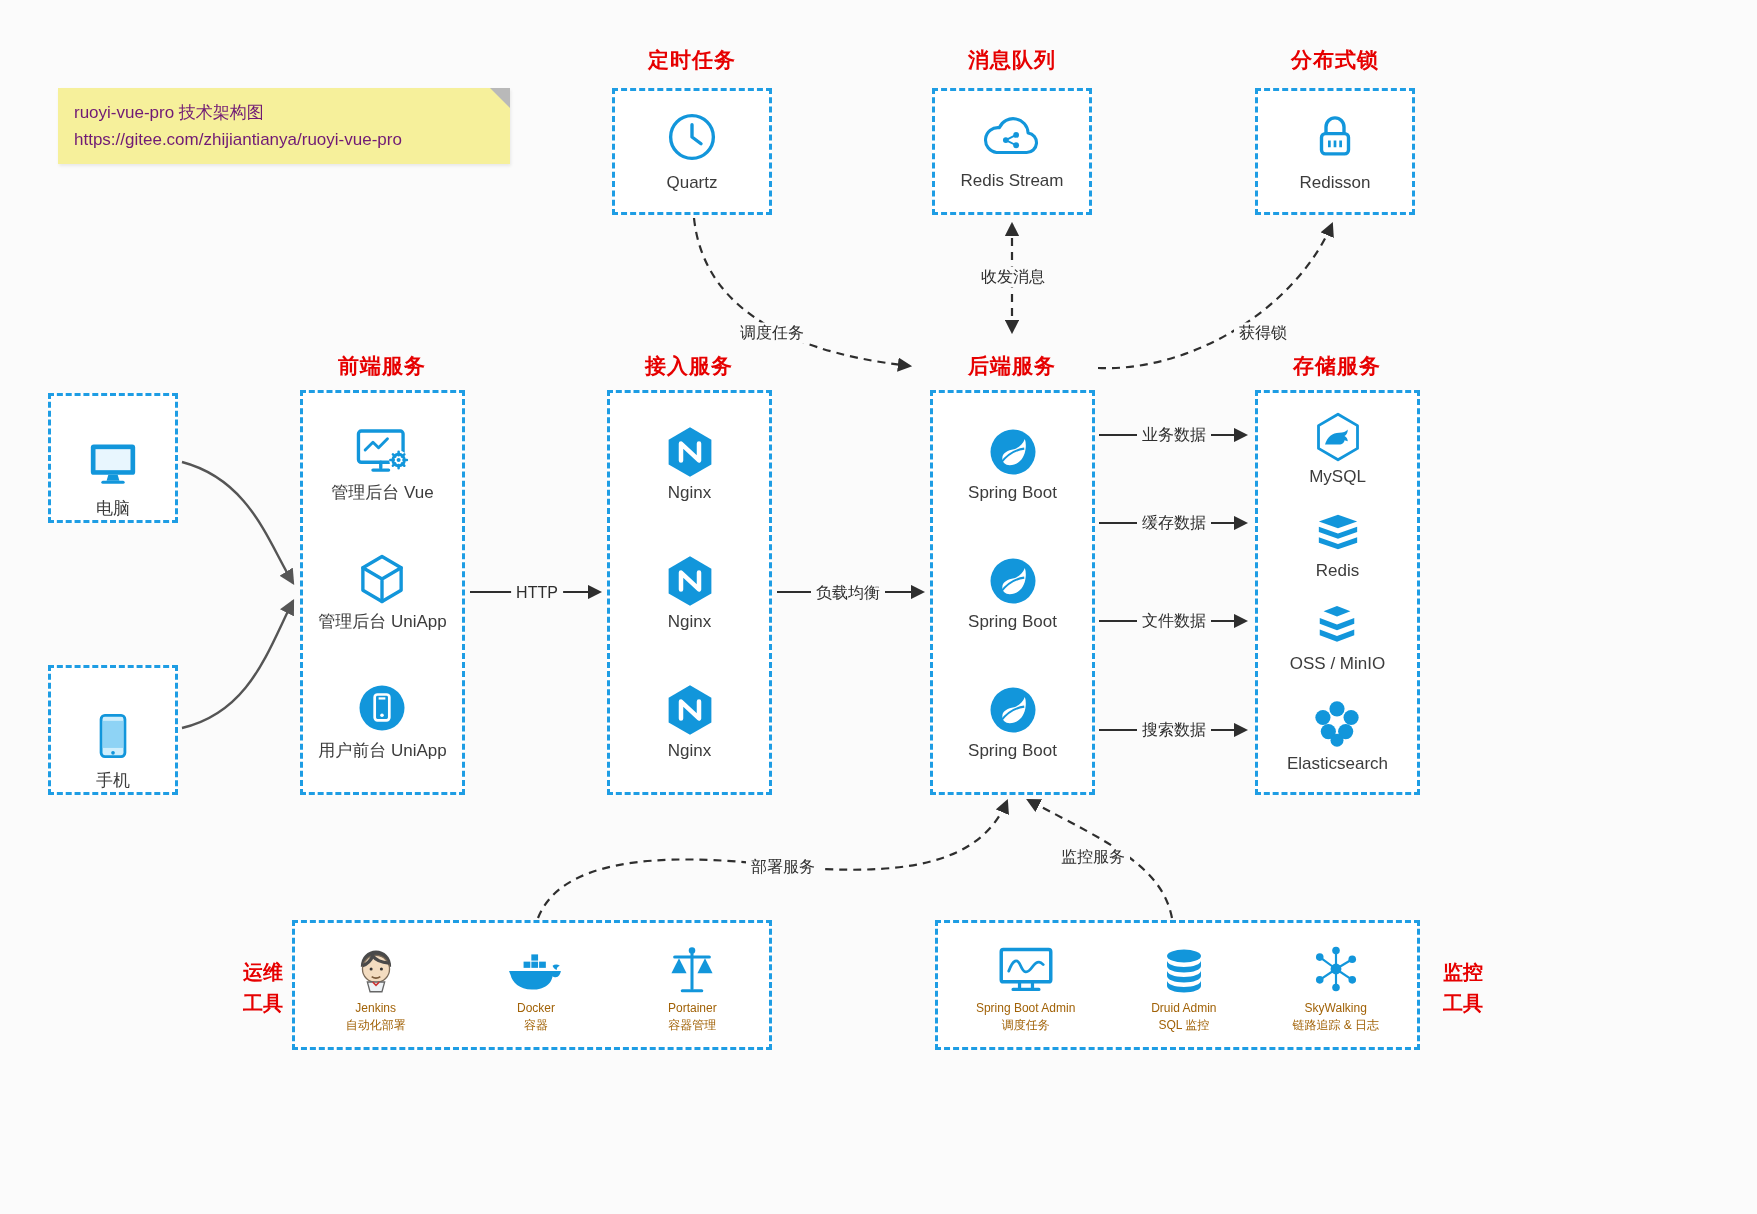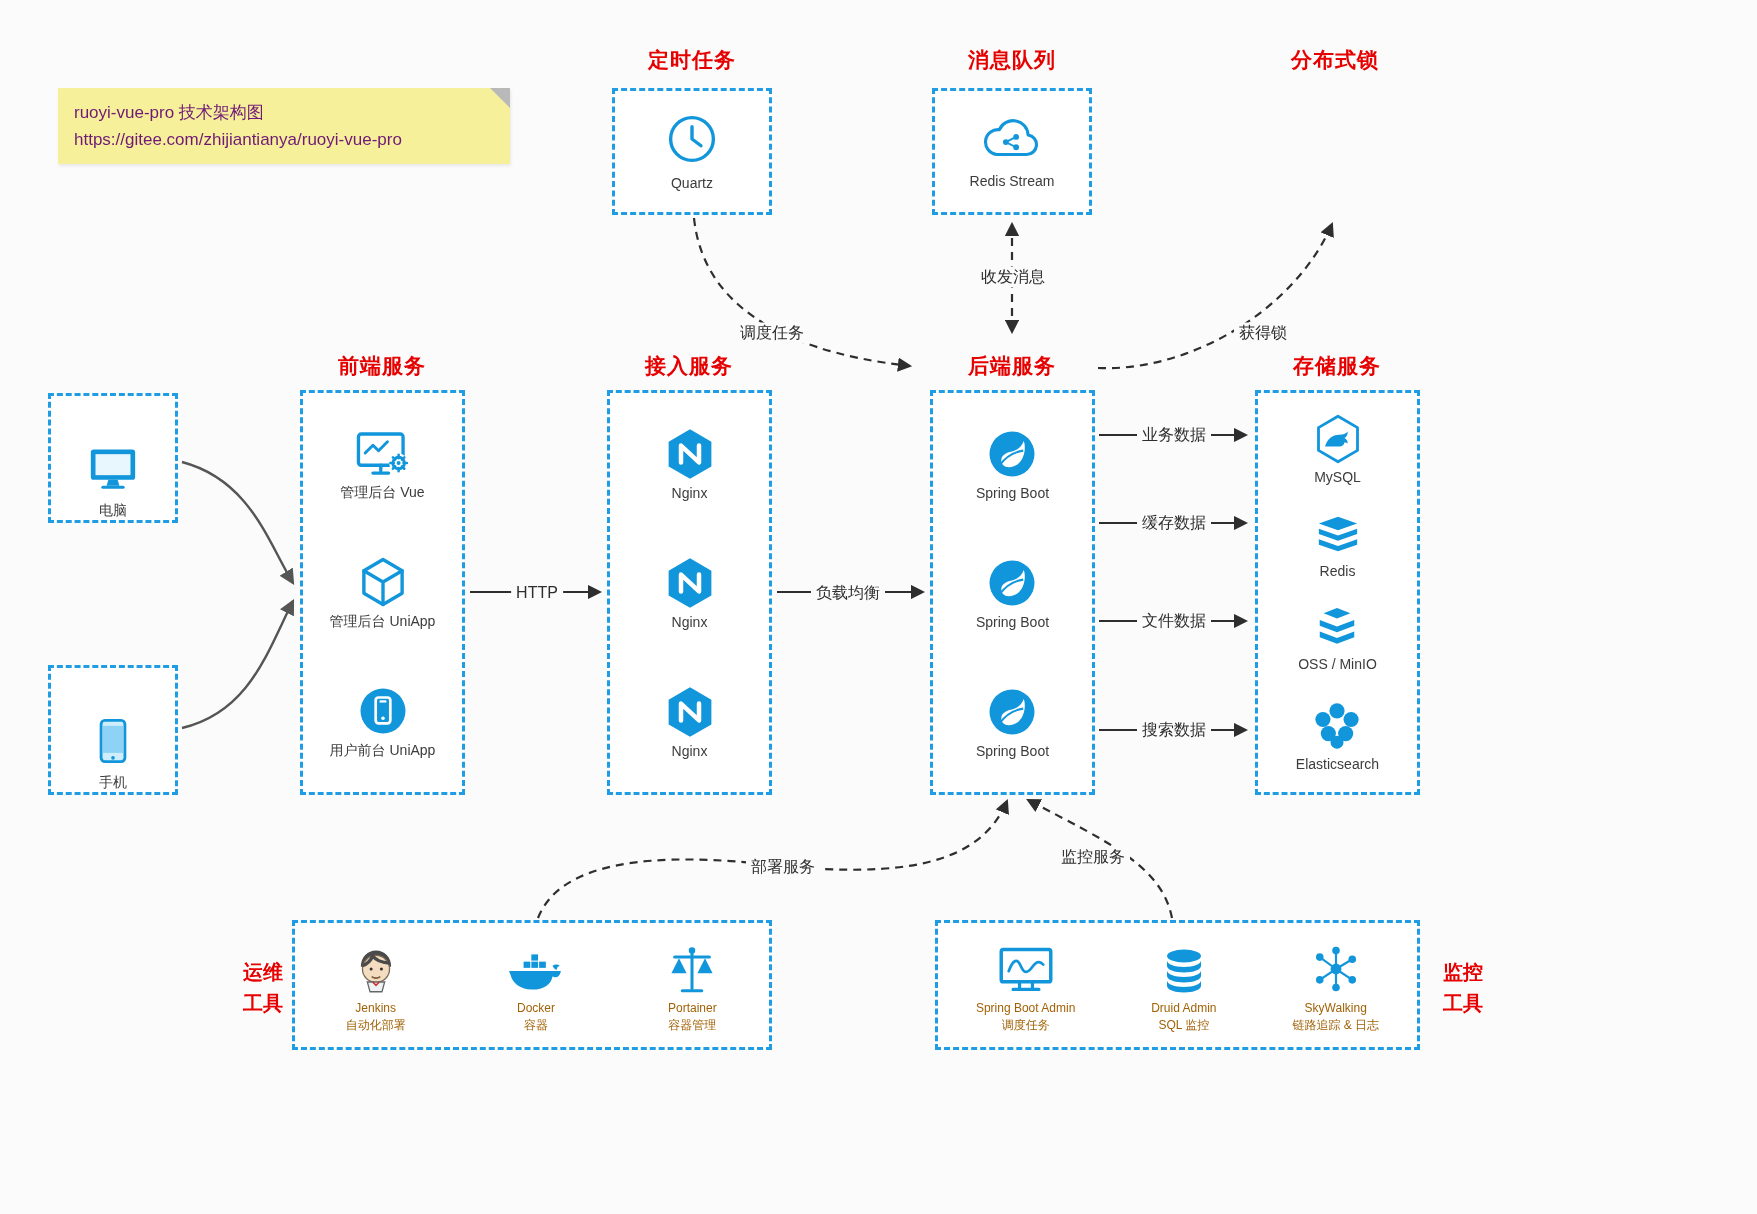--- a/index.html
+++ b/index.html
@@ -8,21 +8,21 @@
   .arrows{position:absolute;left:0;top:0;width:1757px;height:1214px;pointer-events:none;z-index:1;}
   .dash{fill:none;stroke:#2e2e2e;stroke-width:2.2;stroke-dasharray:8 6;}
   .solid{fill:none;stroke:#2e2e2e;stroke-width:2.2;}
   .gray{fill:none;stroke:#555;stroke-width:2.4;}
   .dashed-box{position:absolute;border:3px dashed #1e9de4;background:#fff;box-sizing:border-box;z-index:2;}
   .col{top:390px;width:165px;height:405px;display:flex;flex-direction:column;justify-content:space-around;align-items:center;padding:6px 0;}
   .top-box{top:88px;width:160px;height:127px;display:flex;flex-direction:column;justify-content:center;align-items:center;gap:9px;}
   .client-box{left:48px;width:130px;height:130px;display:flex;flex-direction:column;justify-content:flex-end;align-items:center;gap:7px;}
   .tool-box{top:920px;height:130px;display:flex;flex-direction:row;justify-content:space-around;align-items:center;}
   .item{display:flex;flex-direction:column;align-items:center;gap:4px;}
-  .item-label{font-size:14px;color:#3c3c3c;white-space:nowrap;}
+  .item-label{font-size:17px;color:#3c3c3c;white-space:nowrap;}
   .tool-item{display:flex;flex-direction:column;align-items:center;gap:1px;}
   .tool-item .ticon{height:58px;display:flex;align-items:flex-end;justify-content:center;margin-bottom:4px;}
   .tool-name,.tool-desc{font-size:12px;line-height:1.35;color:#a16207;white-space:nowrap;}
   .group-title{position:absolute;transform:translateX(-50%);color:#e60000;font-size:21px;font-weight:700;letter-spacing:1px;white-space:nowrap;z-index:3;}
   .side-title{position:absolute;color:#e60000;font-size:20px;font-weight:700;text-align:center;line-height:1.55;z-index:3;font-family:Liberation Mono, monospace;}
   .edge-label{position:absolute;transform:translate(-50%,-50%);font-size:16px;color:#2e2e2e;background:#fbfbfb;padding:0 5px;white-space:nowrap;z-index:3;}
   .note{position:absolute;left:58px;top:88px;width:452px;box-sizing:border-box;background:#f6f09b;
         padding:11px 16px;font-size:17px;line-height:1.6;color:#701a75;z-index:3;box-shadow:1px 2px 3px rgba(0,0,0,.08);}
   .note-fold{position:absolute;top:0;right:0;width:0;height:0;border-top:20px solid #b9b9b9;border-left:20px solid transparent;}
   .icon{display:flex;align-items:center;justify-content:center;}
@@ -84,20 +84,30 @@
         <g fill="#1296db">
             <circle cx="26" cy="27" r="2.8"></circle>
             <circle cx="36" cy="22" r="2.8"></circle>
             <circle cx="36" cy="32" r="2.8"></circle>
           </g>
       </svg>
     </span>
     <span class="item-label">Redis Stream</span>
   </div>
 
+  <div class="dashed-box top-box" style="left:1255px">
+    <span class="icon">
+      <svg viewBox="0 0 48 48" width="54" height="54">
+          <path d="M16 21v-6a8 8 0 0 1 16 0v6" fill="none" stroke="#1296db" stroke-width="3"></path>
+          <rect x="12" y="21" width="24" height="18" rx="3.5" fill="none" stroke="#1296db" stroke-width="3"></rect>
+          <path d="M19 27v6M24 27v6M29 27v6" stroke="#1296db" stroke-width="2.4"></path>
+        </svg>
+    </span>
+    <span class="item-label">Redisson</span>
+  </div>
 
   <div class="dashed-box client-box" style="top:393px">
     <span class="icon">
       <svg viewBox="0 0 48 48" width="56" height="56">
           <rect x="5" y="9" width="38" height="26" rx="2.5" fill="#1296db"></rect>
           <rect x="9" y="13" width="30" height="18" fill="#e8f6fe"></rect>
           <path d="M20 35h8l1.5 5h-11z" fill="#1296db"></path>
           <rect x="14" y="40" width="20" height="2.6" rx="1.3" fill="#1296db"></rect>
         </svg>
     </span>

